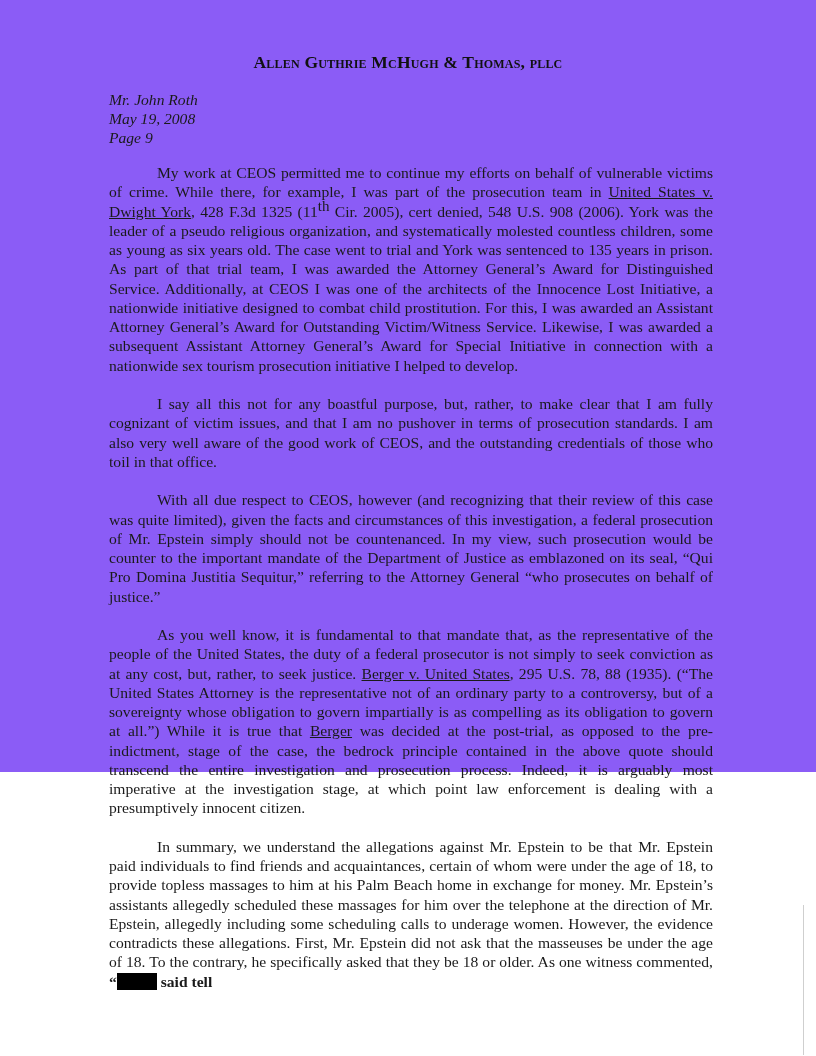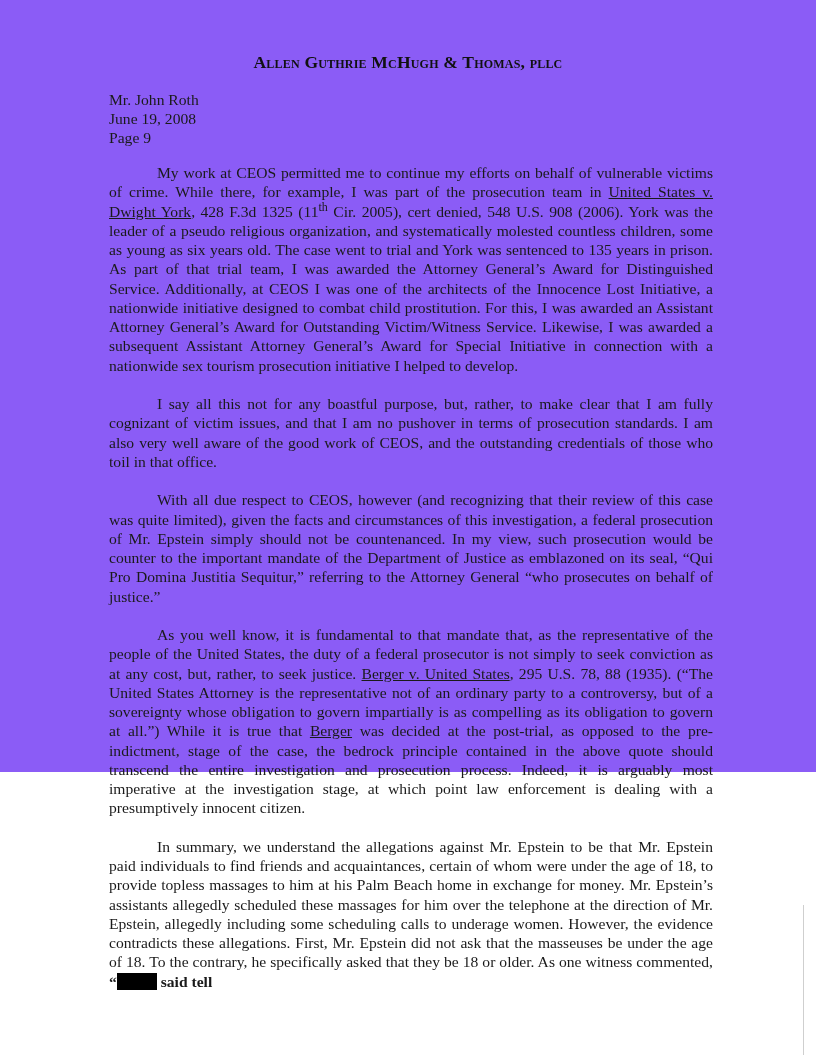--- a/index.html
+++ b/index.html
@@ -32,38 +32,39 @@
       font-variant: small-caps;
       letter-spacing: 0.2px;
       color: #111;
     }
     .address-block {
       position: absolute;
       left: 109px;
       top: 90px;
       font-size: 15.6px;
       line-height: 19.2px;
+      font-style: italic;
     }
     .body-text {
       position: absolute;
       left: 109px;
       top: 163px;
       width: 604px;
       font-size: 15.6px;
       line-height: 19.25px;
       text-align: justify;
     }
     .body-text p {
       margin: 0 0 19.25px 0;
     }
     .body-text p.indent {
       text-indent: 48px;
     }
     .u { text-decoration: underline; }
-    sup { font-size: 12px; line-height: 0; vertical-align: 6px; }
+    sup { font-size: 15px; line-height: 0; vertical-align: 6px; }
     .redaction {
       display: inline-block;
       width: 40px;
       height: 17px;
       background: #000;
       vertical-align: -3px;
     }
     .bold { font-weight: bold; }
     .scan-line {
       position: absolute;
@@ -76,21 +77,21 @@
   </style>
 </head>
 <body>
 
 <div class="page">
 
   <div class="letterhead">Allen Guthrie McHugh &amp; Thomas, pllc</div>
 
   <div class="address-block">
     <div>Mr. John Roth</div>
-    <div>June 19, 2008</div>
+    <div>May 19, 2008</div>
     <div>Page 9</div>
   </div>
 
   <div class="body-text">
 
     <p class="indent"><span>My work at CEOS permitted me to continue my efforts on behalf of vulnerable victims of crime.  While there, for example, I was part of the prosecution team in </span><span class="u">United States v. Dwight York</span><span>, 428 F.3d 1325 (11</span><sup>th</sup><span> Cir. 2005), cert denied, 548 U.S. 908 (2006).  York was the leader of a pseudo religious organization, and systematically molested countless children, some as young as six years old.  The case went to trial and York was sentenced to 135 years in prison.  As part of that trial team, I was awarded the Attorney General’s Award for Distinguished Service.  Additionally, at CEOS I was one of the architects of the Innocence Lost Initiative, a nationwide initiative designed to combat child prostitution.  For this, I was awarded an Assistant Attorney General’s Award for Outstanding Victim/Witness Service.  Likewise, I was awarded a subsequent Assistant Attorney General’s Award for Special Initiative in connection with a nationwide sex tourism prosecution initiative I helped to develop.</span></p>
 
     <p class="indent">I say all this not for any boastful purpose, but, rather, to make clear that I am fully cognizant of victim issues, and that I am no pushover in terms of prosecution standards.  I am also very well aware of the good work of CEOS, and the outstanding credentials of those who toil in that office.</p>
 
     <p class="indent">With all due respect to CEOS, however (and recognizing that their review of this case was quite limited), given the facts and circumstances of this investigation, a federal prosecution of Mr. Epstein simply should not be countenanced.  In my view, such prosecution would be counter to the important mandate of the Department of Justice as emblazoned on its seal, “Qui Pro Domina Justitia Sequitur,” referring to the Attorney General “who prosecutes on behalf of justice.”</p>

